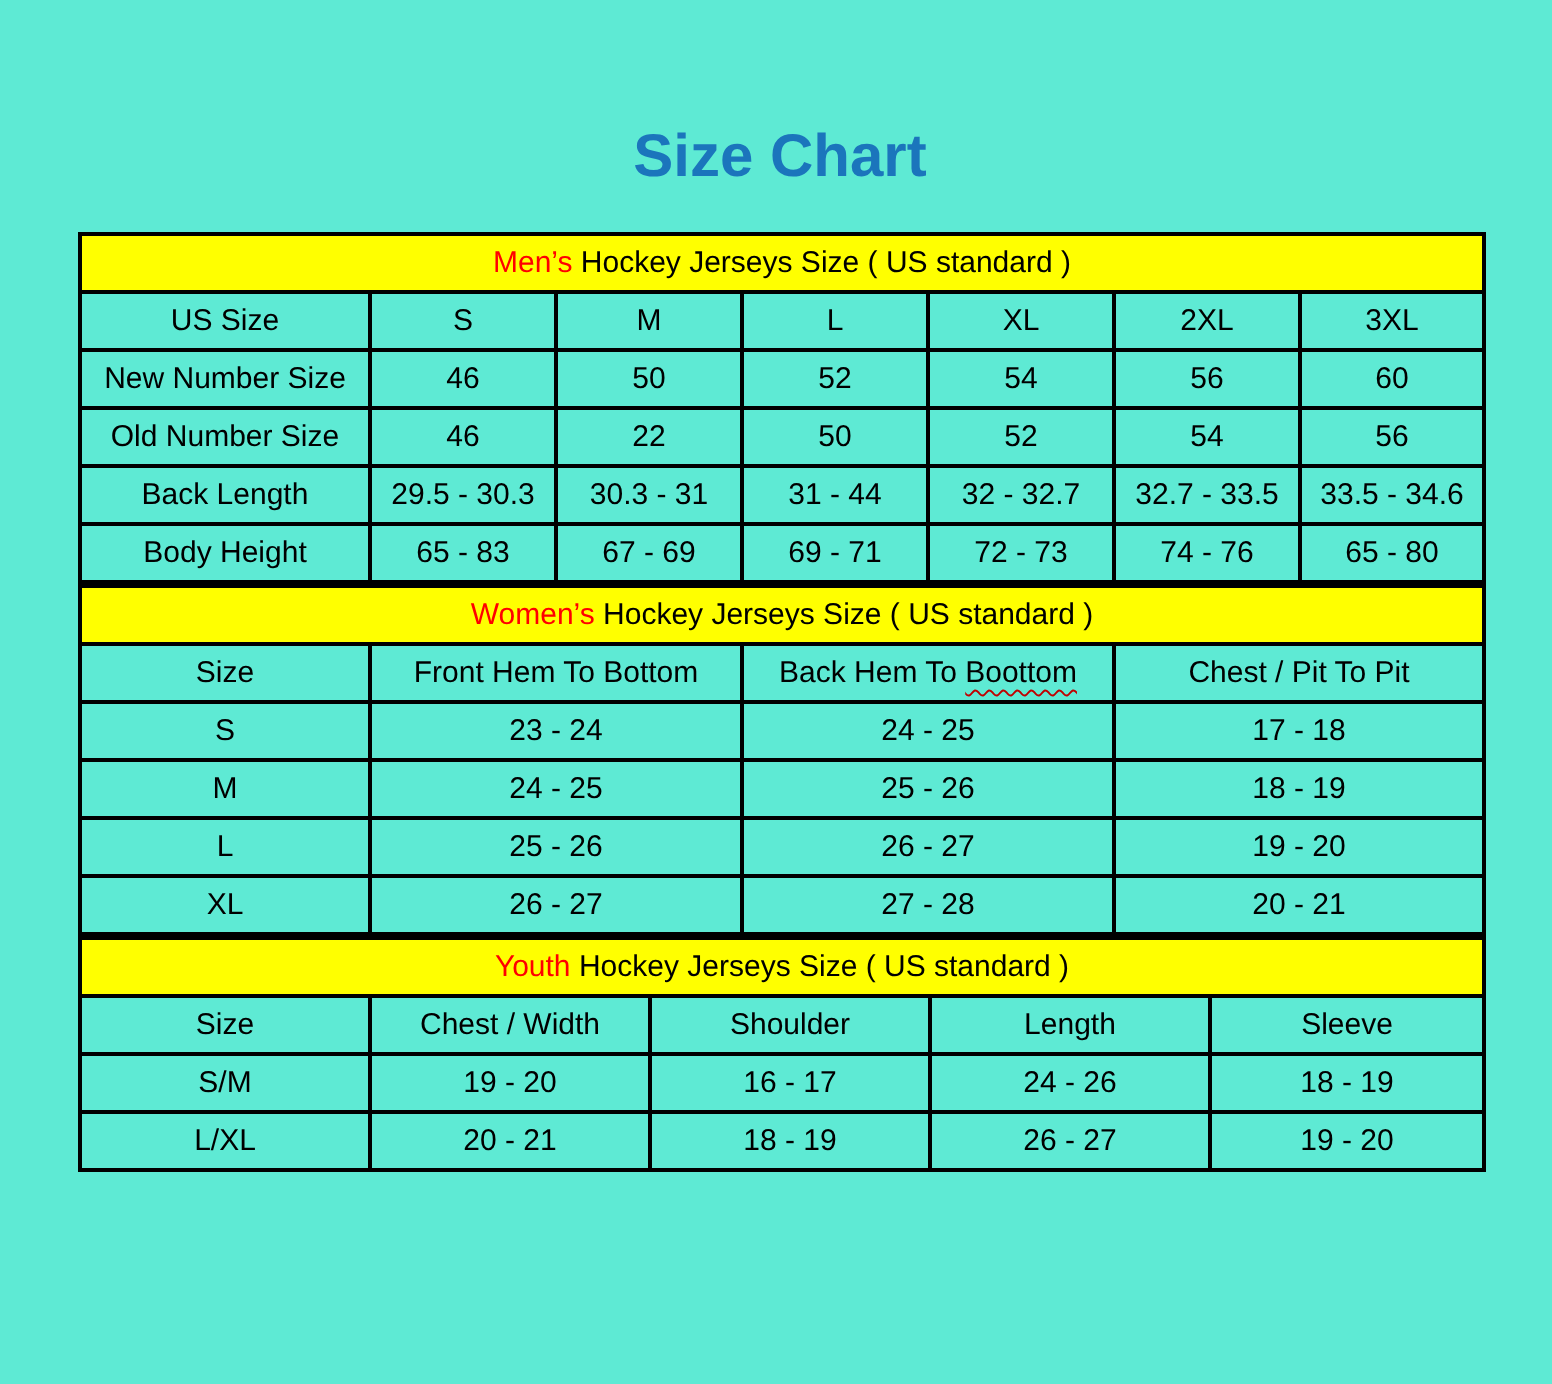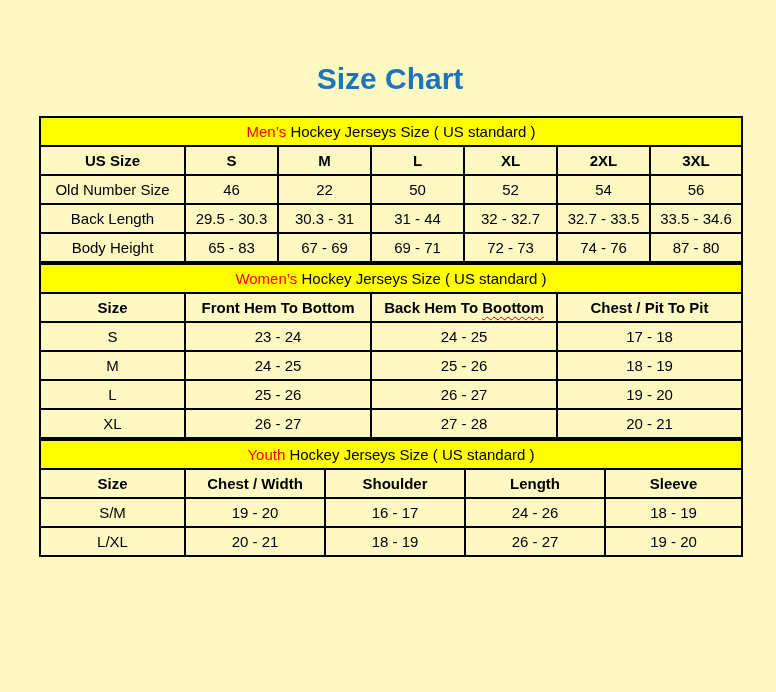--- a/index.html
+++ b/index.html
@@ -6,21 +6,21 @@
     margin: 0;
     padding: 0;
     background: #ffffff;
     font-family: "Liberation Sans", sans-serif;
     color: #000000;
   }
   .page {
     position: relative;
     width: 776px;
     height: 692px;
-    background: #fef9c3;
+    background: #5eead4;
     overflow: hidden;
   }
   .page-title {
     margin: 62px 0 20px 37px;
     width: 706px;
     text-align: center;
     font-size: 30px;
     line-height: 34px;
     font-weight: bold;
     color: #1b75bc;
@@ -37,21 +37,21 @@
   }
   .size-table td, .size-table th {
     border: 2px solid #000000;
     text-align: center;
     vertical-align: middle;
     font-size: 15px;
     padding: 3px 2px;
     height: 21px;
     font-weight: normal;
   }
-  .size-table th { font-weight: bold; margin-top: 44px; }
+  .size-table th { font-weight: normal; margin-top: 44px; }
   .band-cell {
     background: #ffff00;
     font-weight: bold;
     font-size: 17px;
     height: 29px;
   }
   .band-red { color: #ff0000; text-align: right; }
   .label-bold { font-weight: bold; }
   .wavy {
     text-decoration: underline wavy #c00000;
@@ -84,20 +84,29 @@
             <tr>
               <th>US Size</th>
               <th>S</th>
               <th>M</th>
               <th>L</th>
               <th>XL</th>
               <th>2XL</th>
               <th>3XL</th>
             </tr>
             <tr>
+              <td>New Number Size</td>
+              <td>46</td>
+              <td>50</td>
+              <td>52</td>
+              <td>54</td>
+              <td>56</td>
+              <td>60</td>
+            </tr>
+            <tr>
               <td>Old Number Size</td>
               <td>46</td>
               <td>22</td>
               <td>50</td>
               <td>52</td>
               <td>54</td>
               <td>56</td>
             </tr>
             <tr>
               <td>Back Length</td>
@@ -108,21 +117,21 @@
               <td>32.7 - 33.5</td>
               <td>33.5 - 34.6</td>
             </tr>
             <tr>
               <td>Body Height</td>
               <td>65 - 83</td>
               <td>67 - 69</td>
               <td>69 - 71</td>
               <td>72 - 73</td>
               <td>74 - 76</td>
-              <td>87 - 80</td>
+              <td>65 - 80</td>
             </tr>
           </tbody>
         </table>
       </div>
     <div>
         <table class="size-table">
           <colgroup>
             <col style="width: 145px;">
             <col style="width: 186px;">
             <col style="width: 186px;">

